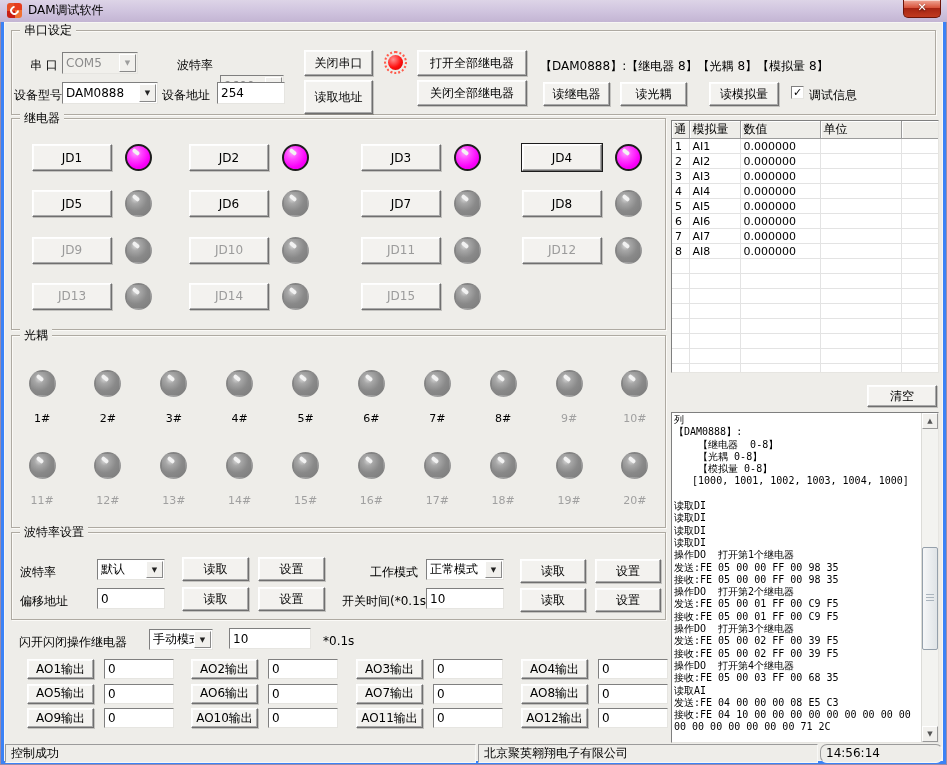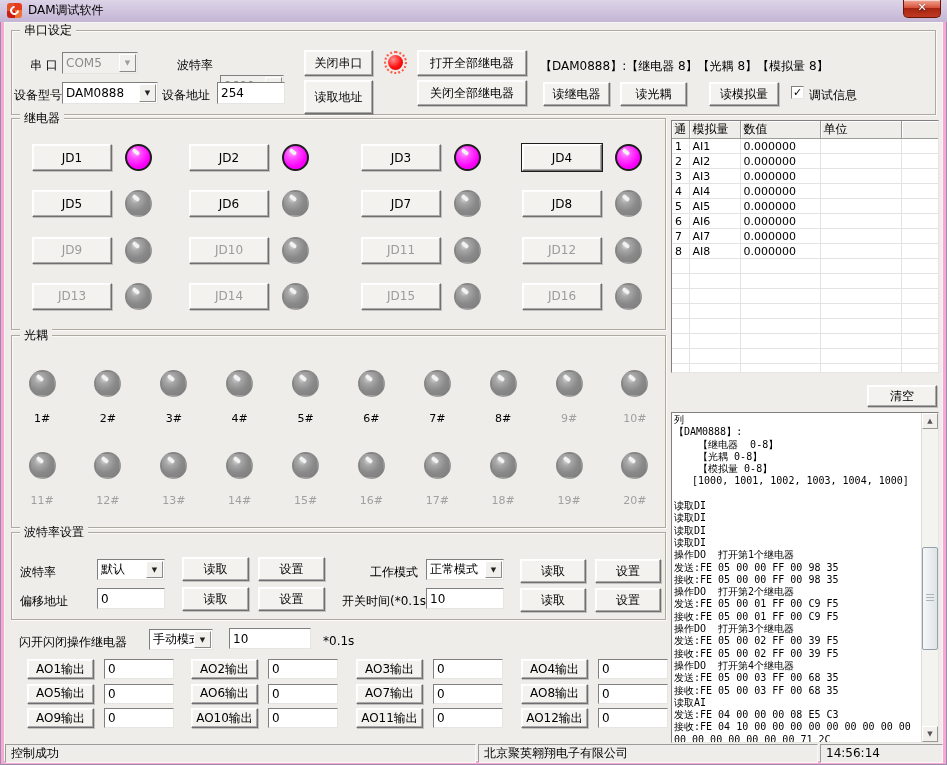--- a/index.html
+++ b/index.html
@@ -1,17 +1,17 @@
 <!DOCTYPE html>
 <html><head>
 <meta charset="utf-8">
 <style>
   * { margin:0; padding:0; box-sizing:border-box; }
   body { font-family:"DejaVu Sans", sans-serif; }
-  .window { position:relative; width:947px; height:765px; background:#f9a8d4;
+  .window { position:relative; width:947px; height:765px; background:#3b82f6;
             box-shadow: inset 0 0 0 1px #9a8cab; overflow:hidden; font-size:12px; color:#000;padding-left:8px; }
   
   .titlebar { position:absolute; left:0; top:0; width:947px; height:22px;
               background:linear-gradient(180deg,#ddd4e7 0%,#cfc3de 55%,#c3b5d3 100%); }
   .app-icon { position:absolute; left:7px; top:3px; width:15px; height:15px; border-radius:3px;
               background:conic-gradient(#e63c1e 0 25%,#f07030 0 50%,#c81e14 0 75%,#e65028 0); }
   .app-icon::after { content:""; position:absolute; inset:3px; border:2px solid #fff;
               border-right-color:transparent; border-radius:50%; transform:rotate(-45deg); }
   .title-text { position:absolute; left:28px; top:0; line-height:21px; font-size:12px; }
   .close-btn { position:absolute; left:903px; top:0; width:38px; height:18px;
@@ -220,24 +220,20 @@
           <div class="relay-cell">
     <button class="btn relay-btn dim">JD13</button>
     <span class="led"></span>
   </div>
           <div class="relay-cell">
     <button class="btn relay-btn dim">JD14</button>
     <span class="led"></span>
   </div>
           <div class="relay-cell">
     <button class="btn relay-btn dim">JD15</button>
-    <span class="led"></span>
-  </div>
-          <div class="relay-cell">
-    <button class="btn relay-btn dim">JD16</button>
     <span class="led"></span>
   </div>
         </div>
     </div>
 
     <div class="ai-panel">
       <table class="ai-table">
         <colgroup>
             <col style="width:17px">
             <col style="width:51px">
@@ -568,38 +564,37 @@
           <div class="log-line">操作DO  打开第1个继电器</div>
           <div class="log-line">发送:FE 05 00 00 FF 00 98 35</div>
           <div class="log-line">接收:FE 05 00 00 FF 00 98 35</div>
           <div class="log-line">操作DO  打开第2个继电器</div>
           <div class="log-line">发送:FE 05 00 01 FF 00 C9 F5</div>
           <div class="log-line">接收:FE 05 00 01 FF 00 C9 F5</div>
           <div class="log-line">操作DO  打开第3个继电器</div>
           <div class="log-line">发送:FE 05 00 02 FF 00 39 F5</div>
           <div class="log-line">接收:FE 05 00 02 FF 00 39 F5</div>
           <div class="log-line">操作DO  打开第4个继电器</div>
-          <div class="log-line">发送:FE 05 00 03 FF 00 68 35</div>
           <div class="log-line">接收:FE 05 00 03 FF 00 68 35</div>
           <div class="log-line">读取AI</div>
           <div class="log-line">发送:FE 04 00 00 00 08 E5 C3</div>
           <div class="log-line">接收:FE 04 10 00 00 00 00 00 00 00 00 00</div>
           <div class="log-line">00 00 00 00 00 00 00 71 2C</div>
         </div>
       <div class="log-scroll">
         <div class="scroll-arrow scroll-up">▲</div>
         <div class="scroll-thumb"></div>
         <div class="scroll-arrow scroll-down">▼</div>
       </div>
     </div>
 
     <div class="status-panel" style="left:0;width:471px;">
       <span>控制成功</span>
     </div>
     <div class="status-panel" style="left:473px;width:340px;">
       <span>北京聚英翱翔电子有限公司</span>
     </div>
-    <div class="status-panel" style="left:815px;width:123px;">
+    <div class="status-panel" style="left:815px;width:123px;border-radius:7px;">
       <span>14:56:14</span>
     </div>
 
   </div>
 </div>
 
 </body></html>

